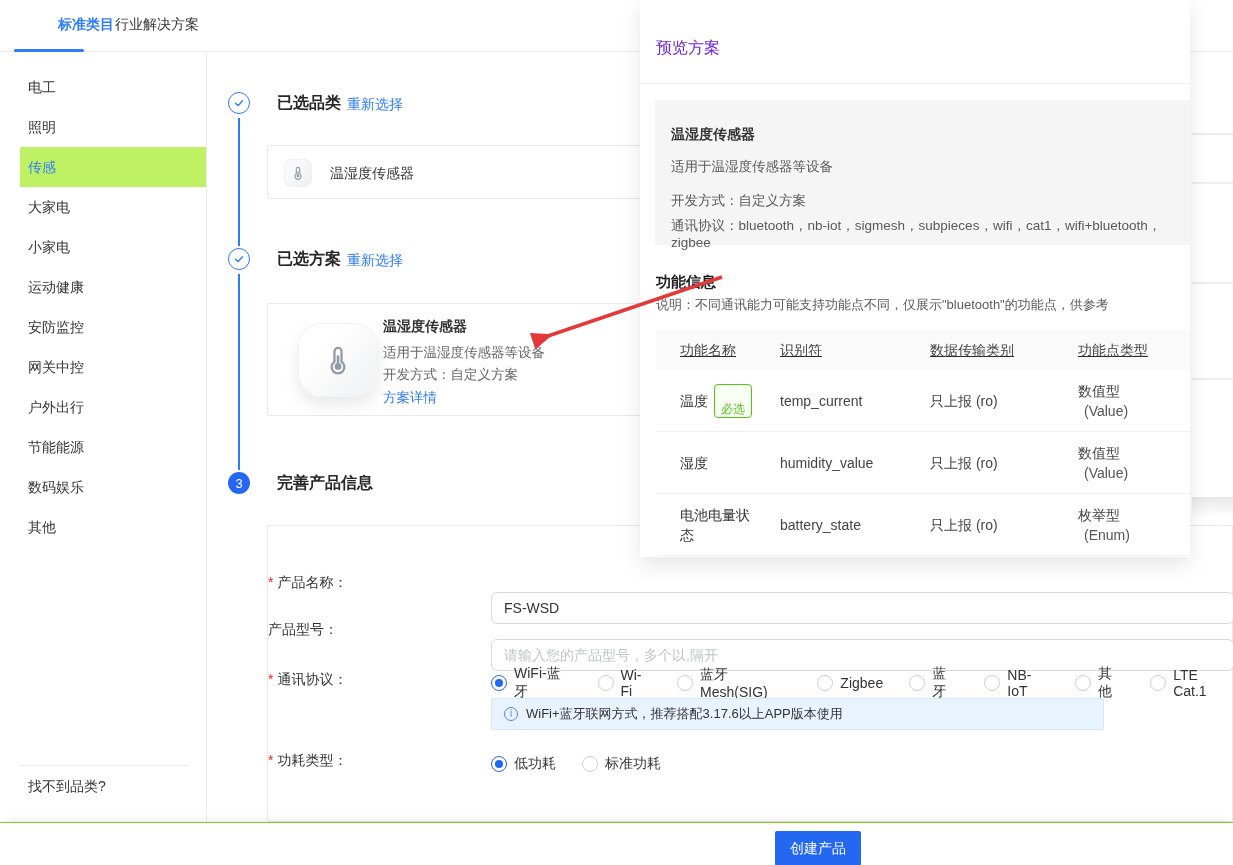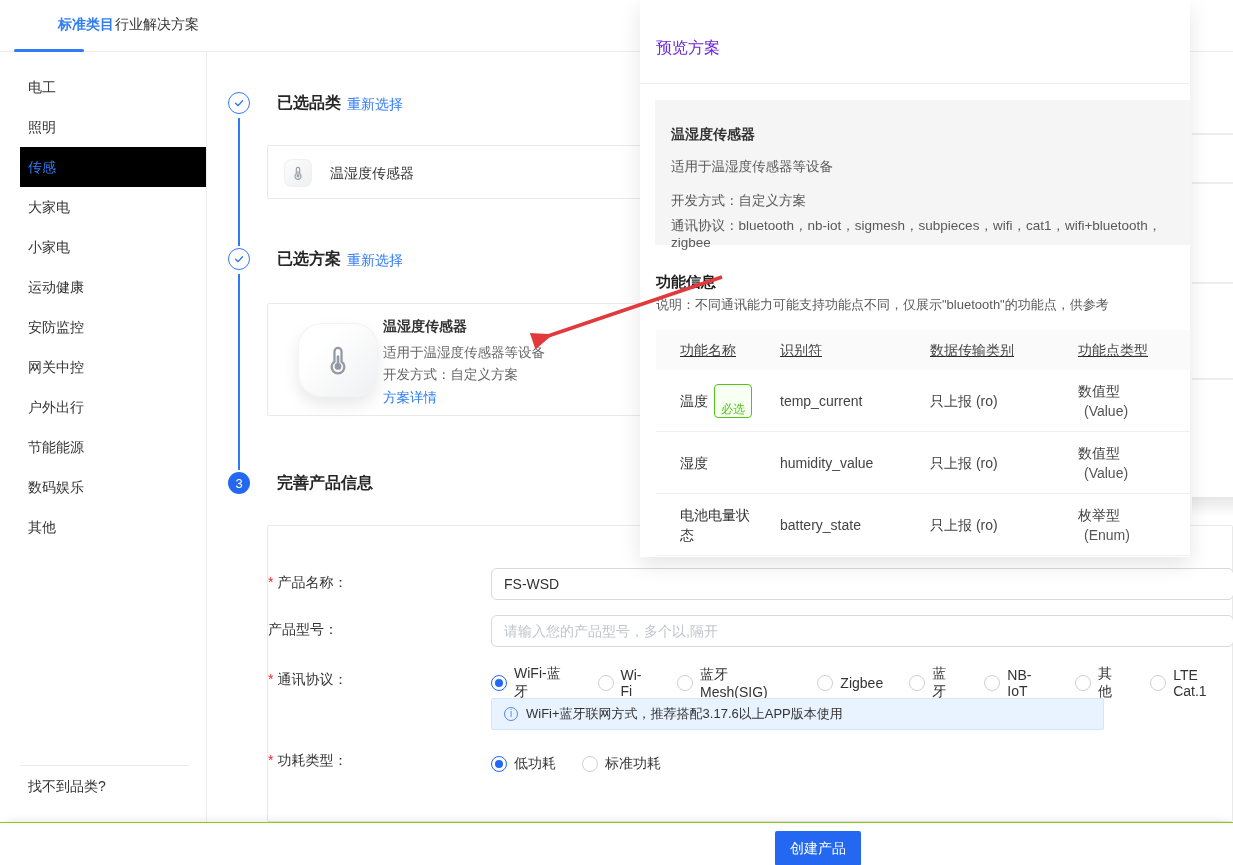--- a/index.html
+++ b/index.html
@@ -12,21 +12,21 @@
   
   .tabs-bar{position:absolute;left:0;top:0;width:1233px;height:52px;border-bottom:1px solid #ececec;background:#fff;z-index:2;}
   .tab{position:absolute;top:16px;font-size:14px;cursor:pointer;}
   .tab-1{left:14px;color:var(--link);font-weight:700;margin-left:44px;}
   .tab-2{left:115px;color:#333;}
   .tab-underline{position:absolute;left:14px;top:49px;width:70px;height:3px;background:var(--link);border-radius:2px;}
   
   .sidebar{position:absolute;left:0;top:52px;width:207px;height:770px;background:#fff;border-right:1px solid #ececec;z-index:2;}
   .side-list{padding-top:15px;}
   .side-item{height:40px;line-height:40px;padding-left:28px;color:#333;cursor:pointer;}
-  .side-item.active{background:#000000;color:var(--link);margin-left:20px;padding-left:8px;}
+  .side-item.active{background:#bef264;color:var(--link);margin-left:20px;padding-left:8px;}
   .side-divider{position:absolute;left:20px;right:17px;top:713px;height:1px;background:#ececec;}
   .side-footer{position:absolute;left:28px;top:726px;color:#333;cursor:pointer;}
   
   .connector{position:absolute;width:2px;background:#2f7bf5;z-index:1;}
   .step-circle{position:absolute;width:22px;height:22px;border-radius:50%;background:#fff;z-index:1;}
   .step-circle.outline{border:1.5px solid #2f7bf5;display:flex;align-items:center;justify-content:center;}
   .step-circle.filled{background:var(--primary);color:#fff;font-size:13px;display:flex;align-items:center;justify-content:center;}
   .step-title{position:absolute;font-size:16px;font-weight:600;color:#262626;z-index:1;}
   .step-action{position:absolute;font-size:14px;color:var(--link);cursor:pointer;z-index:1;}
   
@@ -43,21 +43,21 @@
   .card2-l2{position:absolute;left:115px;top:40px;color:#666;font-size:13.5px;}
   .card2-l3{position:absolute;left:115px;top:62px;color:#666;font-size:13.5px;}
   .card2-link{position:absolute;left:115px;top:85px;color:var(--link);font-size:13.5px;cursor:pointer;}
   
   .form-panel{position:absolute;left:267px;top:525px;width:966px;height:297px;background:#fff;
     border:1px solid var(--border);border-radius:2px;z-index:1;}
   .f-label{position:absolute;left:0;width:220px;text-align:left;color:#333;}
   .req{color:#f5222d;margin-right:4px;}
   .f-input{position:absolute;left:223px;height:32px;width:743px;border:1px solid var(--input-border);
     border-radius:6px;padding:0 12px;font-size:14px;color:#333;outline:none;
-    font-family:"Liberation Sans","DejaVu Sans",sans-serif;}
+    font-family:"Liberation Sans","DejaVu Sans",sans-serif;margin-top:24px;}
   .f-input::placeholder{color:#c0c4cc;}
   .radio-row{position:absolute;left:223px;display:flex;gap:26px;align-items:center;height:22px;}
   .radio{display:flex;align-items:center;gap:7px;cursor:pointer;}
   .rc{width:16px;height:16px;border-radius:50%;border:1px solid #d0d0d0;background:#fff;flex:none;position:relative;}
   .radio.on .rc{border-color:var(--primary);}
   .radio.on .rc::after{content:"";position:absolute;left:3px;top:3px;width:8px;height:8px;border-radius:50%;background:var(--primary);}
   .rt{color:#333;}
   .banner{position:absolute;left:223px;width:613px;height:32px;background:#e9f3ff;border:1px solid #d2e7fd;
     border-radius:2px;display:flex;align-items:center;gap:8px;padding:0 12px;font-size:13px;color:#333;}
   .info-i{width:14px;height:14px;border-radius:50%;border:1px solid #4b89f5;color:#4b89f5;

